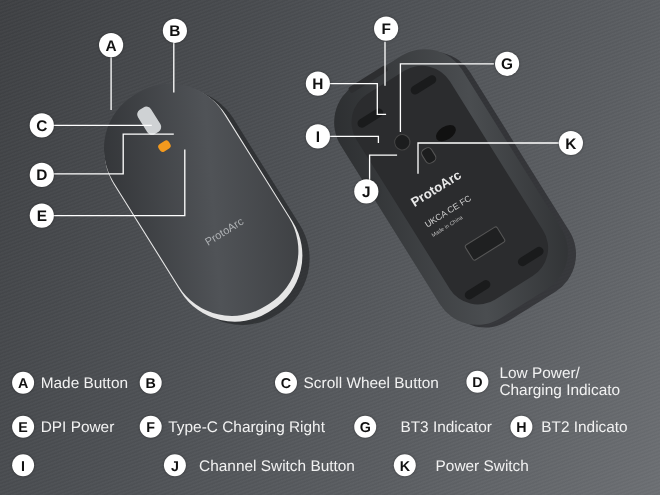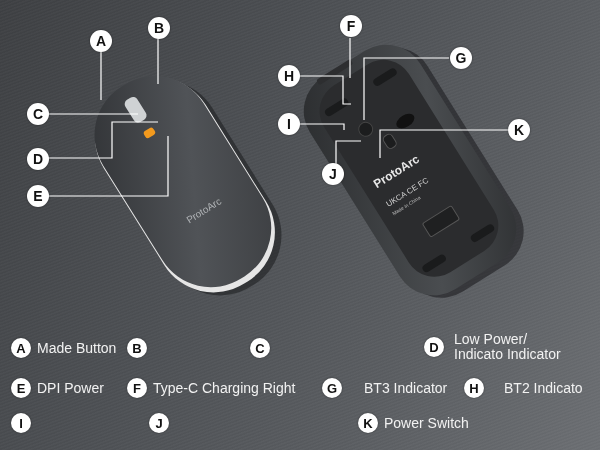--- a/index.html
+++ b/index.html
@@ -100,49 +100,51 @@
 <div class="legend">
   <div class="lg-item" style="left:11px;top:18px;">
     <span class="badge">A</span>
     <span class="lbl">Made Button</span>
   </div>
   <div class="lg-item" style="left:127px;top:18px;">
     <span class="badge">B</span>
   </div>
   <div class="lg-item" style="left:250px;top:18px;">
     <span class="badge">C</span>
+    <span class="lbl">Scroll Wheel Button</span>
   </div>
   <div class="lg-item lg-two" style="left:424px;top:12px;">
     <span class="badge">D</span>
     <span class="lbl" style="margin-left:4px;">
       <span style="display:block">Low Power/</span>
-      <span style="display:block">Indicato Indicator</span>
+      <span style="display:block">Charging Indicato</span>
     </span>
   </div>
 
   <div class="lg-item" style="left:11px;top:58px;">
     <span class="badge">E</span>
     <span class="lbl">DPI Power</span>
   </div>
   <div class="lg-item" style="left:127px;top:58px;">
     <span class="badge">F</span>
     <span class="lbl">Type-C Charging Right</span>
   </div>
   <div class="lg-item" style="left:322px;top:58px;">
     <span class="badge">G</span>
     <span class="lbl" style="margin-left:16px;">BT3 Indicator</span>
   </div>
   <div class="lg-item" style="left:464px;top:58px;">
     <span class="badge">H</span>
-    <span class="lbl" style="margin-left:14px;">BT2 Indicato</span>
+    <span class="lbl" style="margin-left:2px;">BT2 Indicato</span>
   </div>
 
   <div class="lg-item" style="left:11px;top:93px;">
     <span class="badge">I</span>
   </div>
   <div class="lg-item" style="left:149px;top:93px;">
     <span class="badge">J</span>
+    <span class="lbl" style="margin-left:6px;">Channel Switch Button</span>
   </div>
   <div class="lg-item" style="left:358px;top:93px;">
     <span class="badge">K</span>
-    <span class="lbl" style="margin-left:0;">Power Switch</span>
+    <span class="lbl" style="margin-left:12px;">Power Switch</span>
   </div>
 </div>
 
 </body></html>

